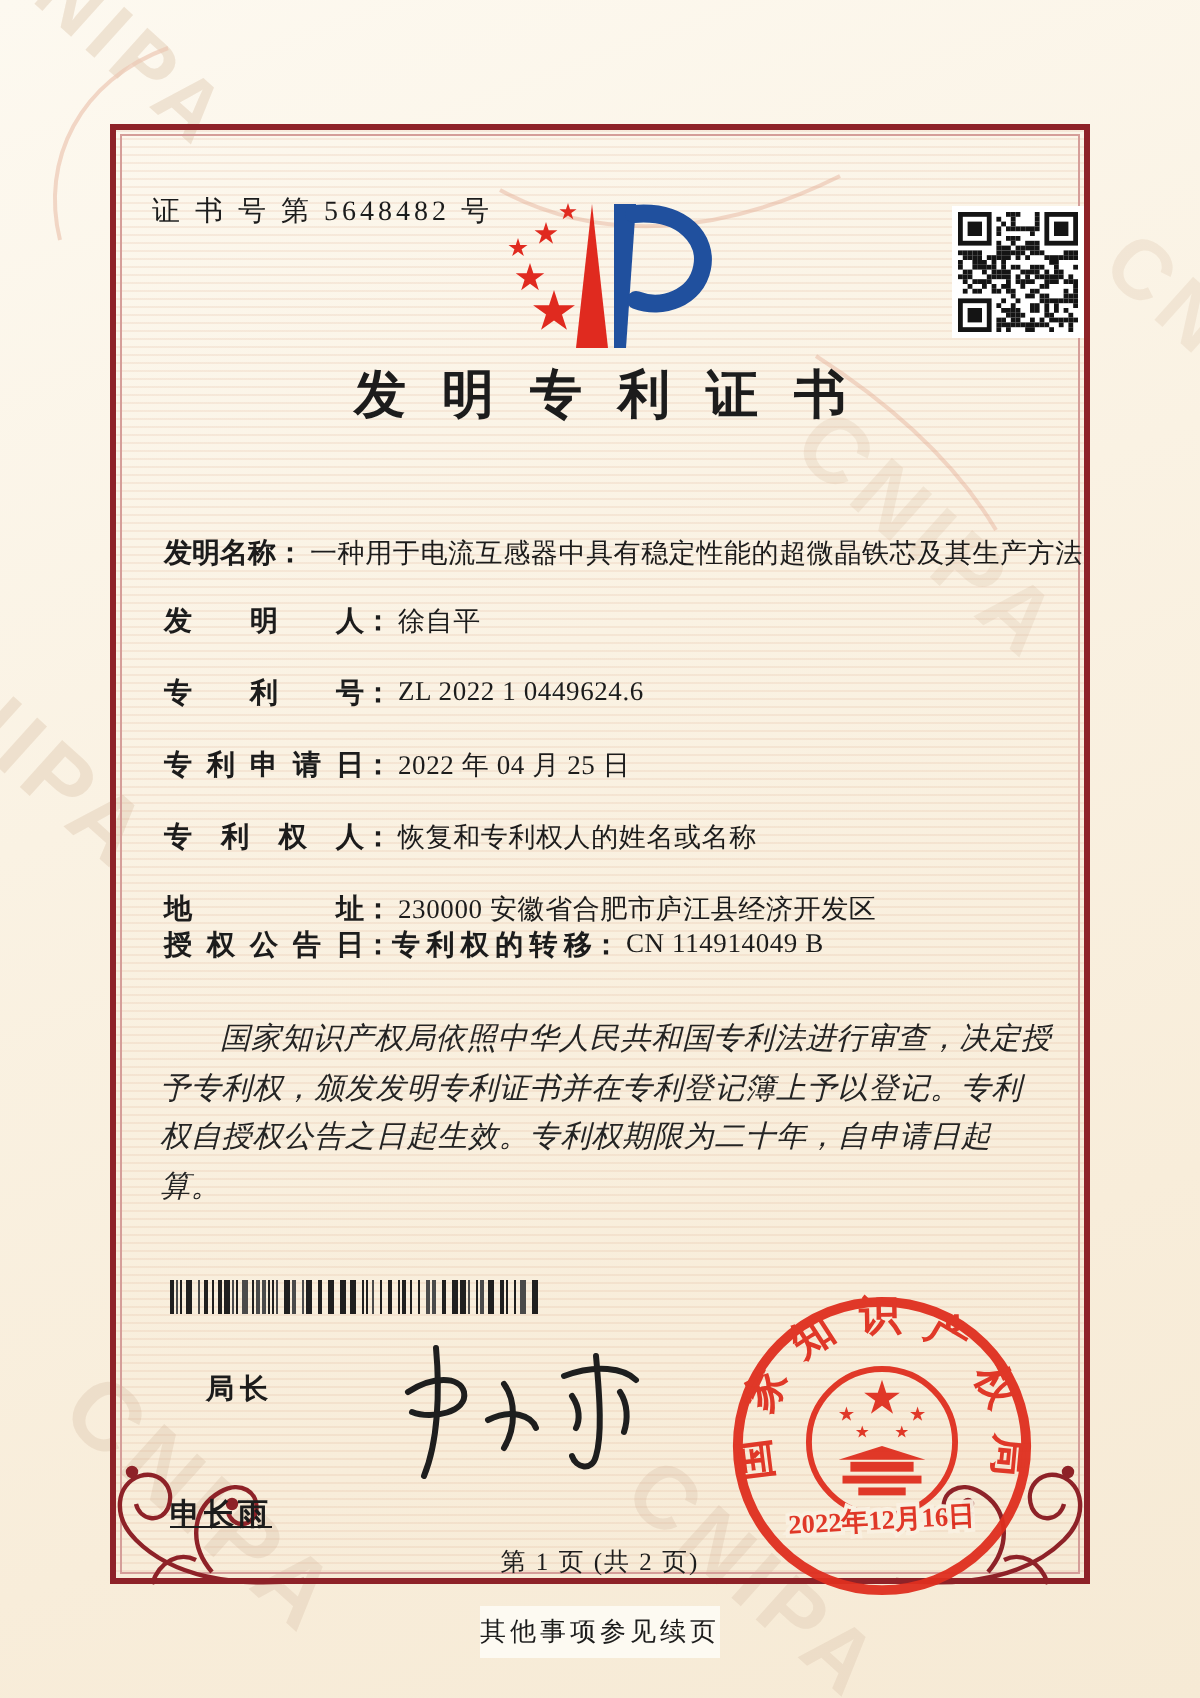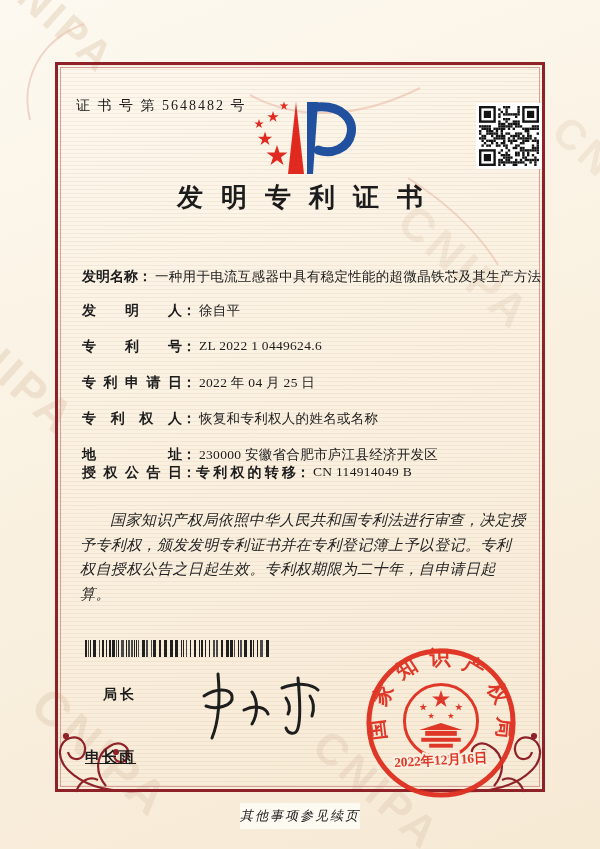--- a/index.html
+++ b/index.html
@@ -36,21 +36,21 @@
   .notice{position:absolute;left:80px;top:508px;width:446px;font-size:15px;line-height:24.5px;
           font-style:italic;letter-spacing:.4px;color:#242424;}
   .notice p{margin:0;text-indent:2em;}
   .barcode{position:absolute;left:85px;top:640px;width:188px;height:17px;}
   .signer-title{position:absolute;left:103px;top:686px;font-size:14px;font-weight:bold;letter-spacing:3px;}
   .signer-name{position:absolute;left:85px;top:748px;font-size:15px;font-weight:bold;letter-spacing:2px;text-decoration:underline;}
   .signature{position:absolute;left:186px;top:666px;z-index:4;}
   .seal{position:absolute;left:362px;top:644px;z-index:5;opacity:.95;}
   .page-note{position:absolute;left:0;right:0;top:773px;text-align:center;font-size:12.5px;letter-spacing:1px;}
   .footer-note{position:absolute;left:0;right:0;top:803px;text-align:center;z-index:4;}
-  .footer-note span{display:inline-block;background:#fdfaf2;padding:4px 0;font-size:13px;font-style:italic;letter-spacing:2px;}
+  .footer-note span{display:inline-block;background:#fdfaf2;padding:4px 0;font-size:13px;letter-spacing:2px;}
 </style>
 </head>
 <body>
 
 <div class="page">
 
   <div class="wm" style="left:-20px;top:-8px;font-size:42px;">CNIPA</div>
   <div class="wm" style="left:-70px;top:345px;font-size:46px;">CNIPA</div>
   <div class="wm" style="left:385px;top:240px;font-size:46px;opacity:.4;">CNIPA</div>
   <div class="wm" style="left:18px;top:725px;font-size:48px;">CNIPA</div>
@@ -503,18 +503,19 @@
             <polygon points="0,-1 0.225,-0.309 0.951,-0.309 0.363,0.118 0.588,0.809 0,0.382 -0.588,0.809 -0.363,0.118 -0.951,-0.309 -0.225,-0.309" transform="translate(90,73) scale(3.4)"></polygon>
           </g>
         <path d="M58,87 L80,80 L102,87 Z"></path>
         <rect x="64" y="88" width="32" height="5"></rect>
         <rect x="60" y="95" width="40" height="4"></rect>
         <rect x="68" y="101" width="24" height="4"></rect>
       </g>
       <text x="80" y="122" text-anchor="middle" font-size="13.5" font-weight="bold" fill="#df2f1f" stroke="#faf1e2" stroke-width="4" paint-order="stroke" transform="rotate(-3 80 122)">2022年12月16日</text>
     </svg>
 
+    <div class="page-note">第 1 页 (共 2 页)</div>
     <div class="footer-note">
       <span>其他事项参见续页</span>
     </div>
 
   </div>
 </div>
 
 </body></html>

